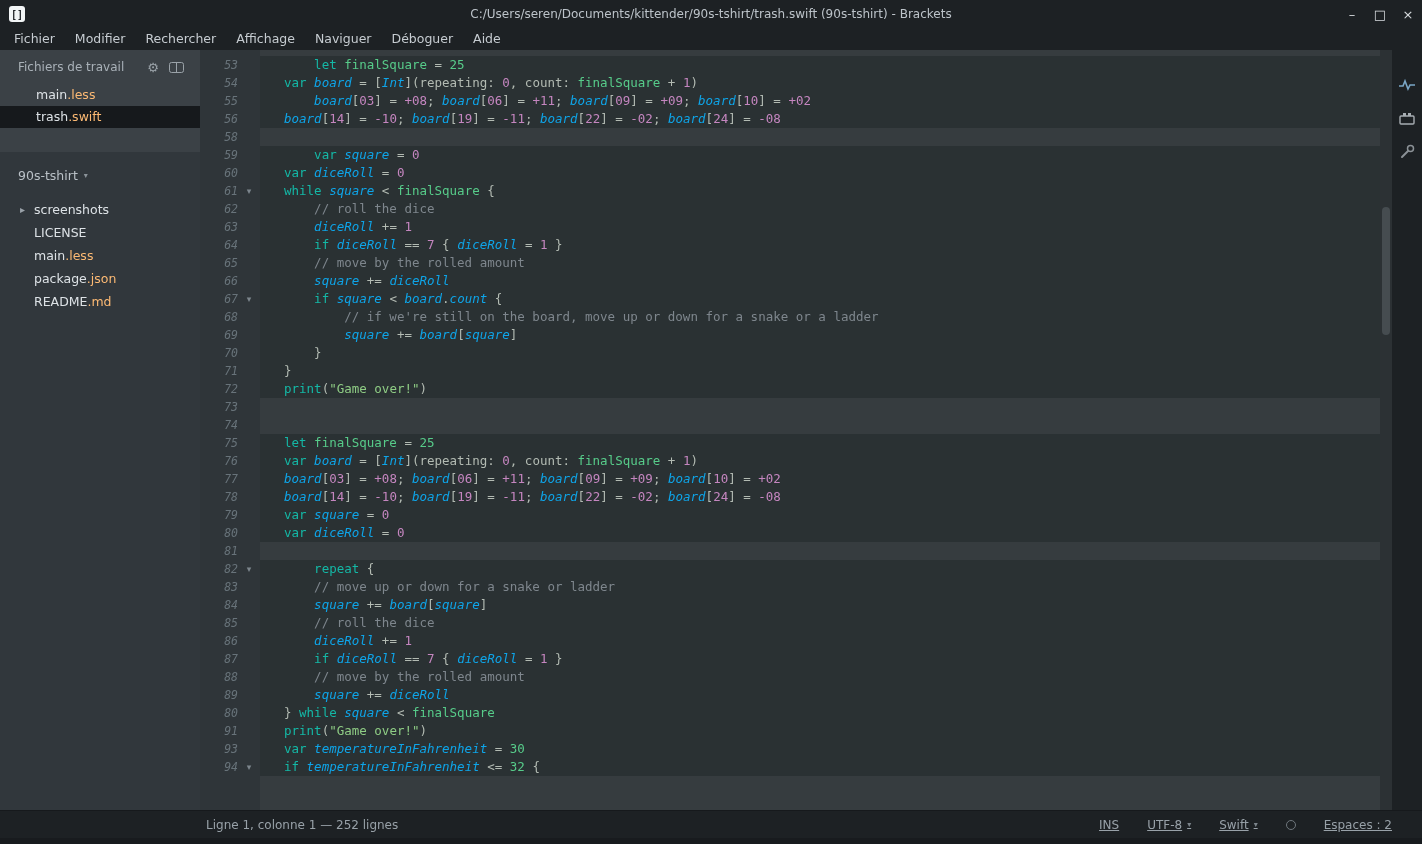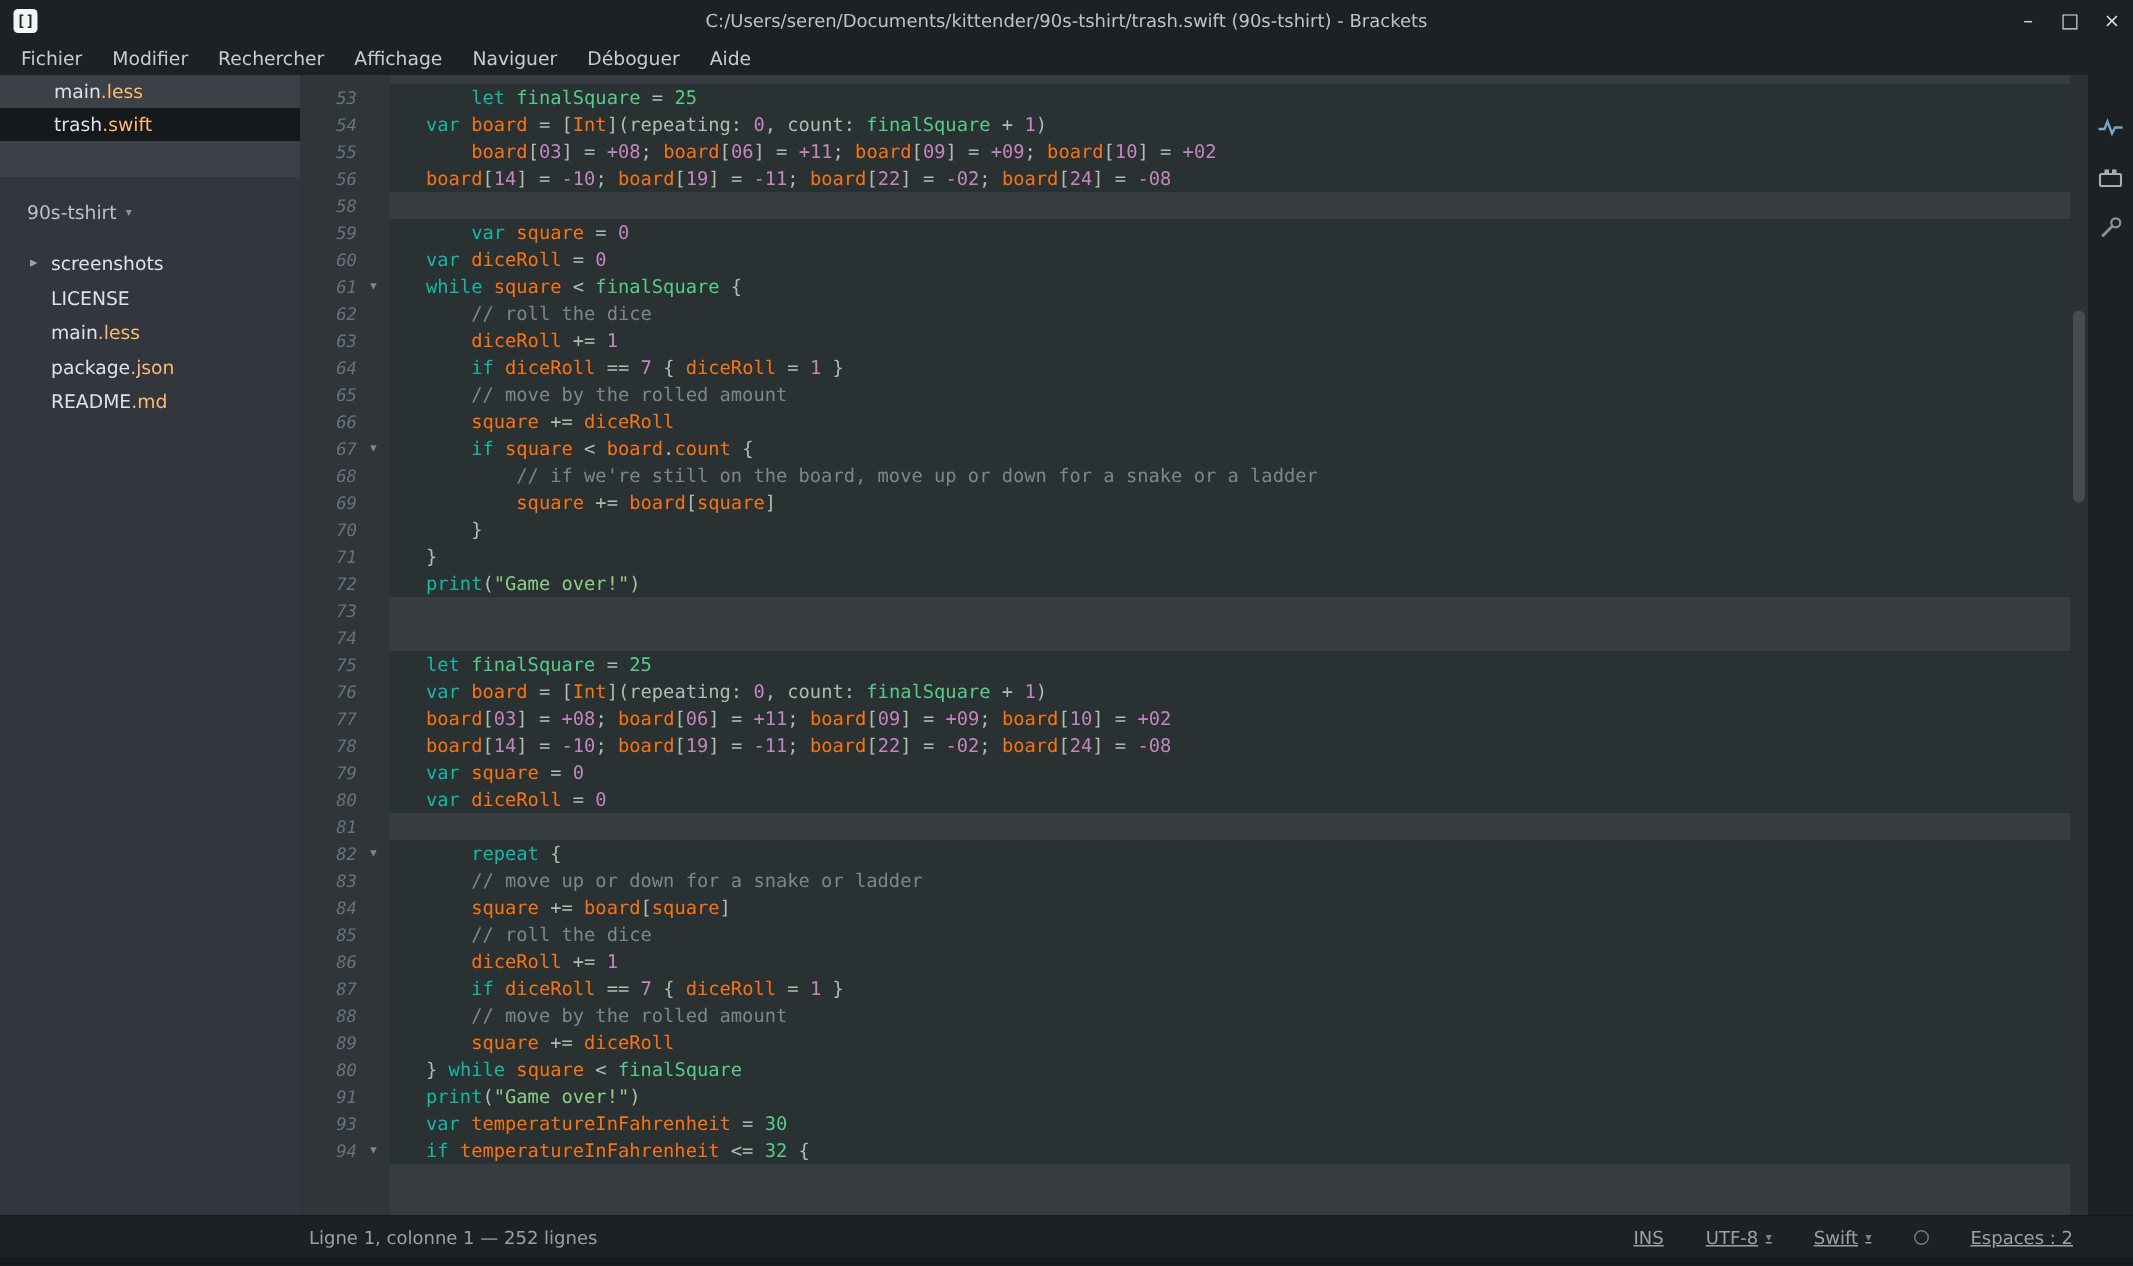--- a/index.html
+++ b/index.html
@@ -44,36 +44,36 @@
   .editor { flex:1 1 auto; min-width:0; position:relative; background:#363c3f; overflow:hidden; }
   .gutterbg { position:absolute; left:0; top:0; bottom:0; width:60px; background:#2f3539; }
   .codewrap { position:relative; padding-top:6px; }
   .crow { display:flex; height:18px; }
   .gut { width:60px; flex:0 0 auto; display:flex;font-style:italic; }
   .ln { width:38px; text-align:right; font-family:"DejaVu Sans Mono",monospace; font-size:11.5px; line-height:18px; color:#68737a; }
   .fold { width:22px; text-align:center; font-size:9px; line-height:18px; color:#7c858c; }
   .code { flex:1 1 auto; font-family:"DejaVu Sans Mono",monospace; font-size:12.5px; line-height:18px; white-space:pre; padding-left:24px; }
   .code.filled { background:#2a3133; }
   .t-kw { color:#14b8a6; }
-  .t-cy { color:#f97316; }
+  .t-cy { color:#0ea5e9;font-style:italic; }
   .t-gr { color:#57cc8a; }
   .t-pk { color:#c586c0; }
   .t-st { color:#8fcd85; }
   .t-cm { color:#7e868d; }
   .t-pl { color:#b3bbb3; }
   .scrollbar { position:absolute; right:0; top:0; bottom:0; width:12px; background:#2c3134; }
   .thumb { position:absolute; left:2px; right:2px; top:157px; height:128px; background:#464c50; border-radius:4px; }
 
   
   .rightbar { width:30px; flex:0 0 auto; background:#1d2124; display:flex; flex-direction:column; align-items:center; padding-top:26px; gap:15px; }
   .rb-btn { width:22px; height:18px; display:flex; align-items:center; justify-content:center; }
 
   
   .statusbar { height:28px; flex:0 0 auto; background:#1d2124; border-top:1px solid #16191c;
-               display:flex; align-items:center; padding:0 40px 0 206px; font-size:12px; color:#98a1a8; }
+               display:flex; align-items:center; padding:0 30px 0 206px; font-size:12px; color:#98a1a8; }
   .sb-left { flex:1 1 auto; }
   .sb-item { margin-left:28px; display:flex; align-items:center; white-space:nowrap;text-decoration:underline; }
   .sb-caret { font-size:8px; color:#7b838a; margin-left:5px; }
   .lint-dot { width:10px; height:10px; border:1.5px solid #6f777d; border-radius:50%; display:inline-block; }
   .bottomedge { height:6px; flex:0 0 auto; background:#181b1e; }
 </style>
 </head>
 <body>
 
 <div class="window">
@@ -95,20 +95,30 @@
       <div class="menu-item">Affichage</div>
       <div class="menu-item">Naviguer</div>
       <div class="menu-item">Déboguer</div>
       <div class="menu-item">Aide</div>
     </div>
 
   <div class="main">
 
     <div class="sidebar">
       <div class="ws">
+        <div class="ws-head">
+          <span class="ws-title">Fichiers de travail</span>
+          <span class="gear">⚙</span>
+          <span class="split-ic">
+            <svg width="15" height="11" viewBox="0 0 15 11">
+                <rect x="0.5" y="0.5" width="14" height="10" rx="2" fill="none" stroke="#9aa2a8"></rect>
+                <line x1="7.5" y1="0.5" x2="7.5" y2="10.5" stroke="#9aa2a8"></line>
+              </svg>
+          </span>
+        </div>
         <div id="wslist">
             <div class="wf-row"><span class="fbase">main</span><span class="fext">.less</span></div>
             <div class="wf-row sel"><span class="fbase">trash</span><span class="fext">.swift</span></div>
           </div>
       </div>
       <div class="proj-head">
         <span>90s-tshirt</span>
         <span class="caret">▾</span>
       </div>
       <div class="tree" id="tree">

